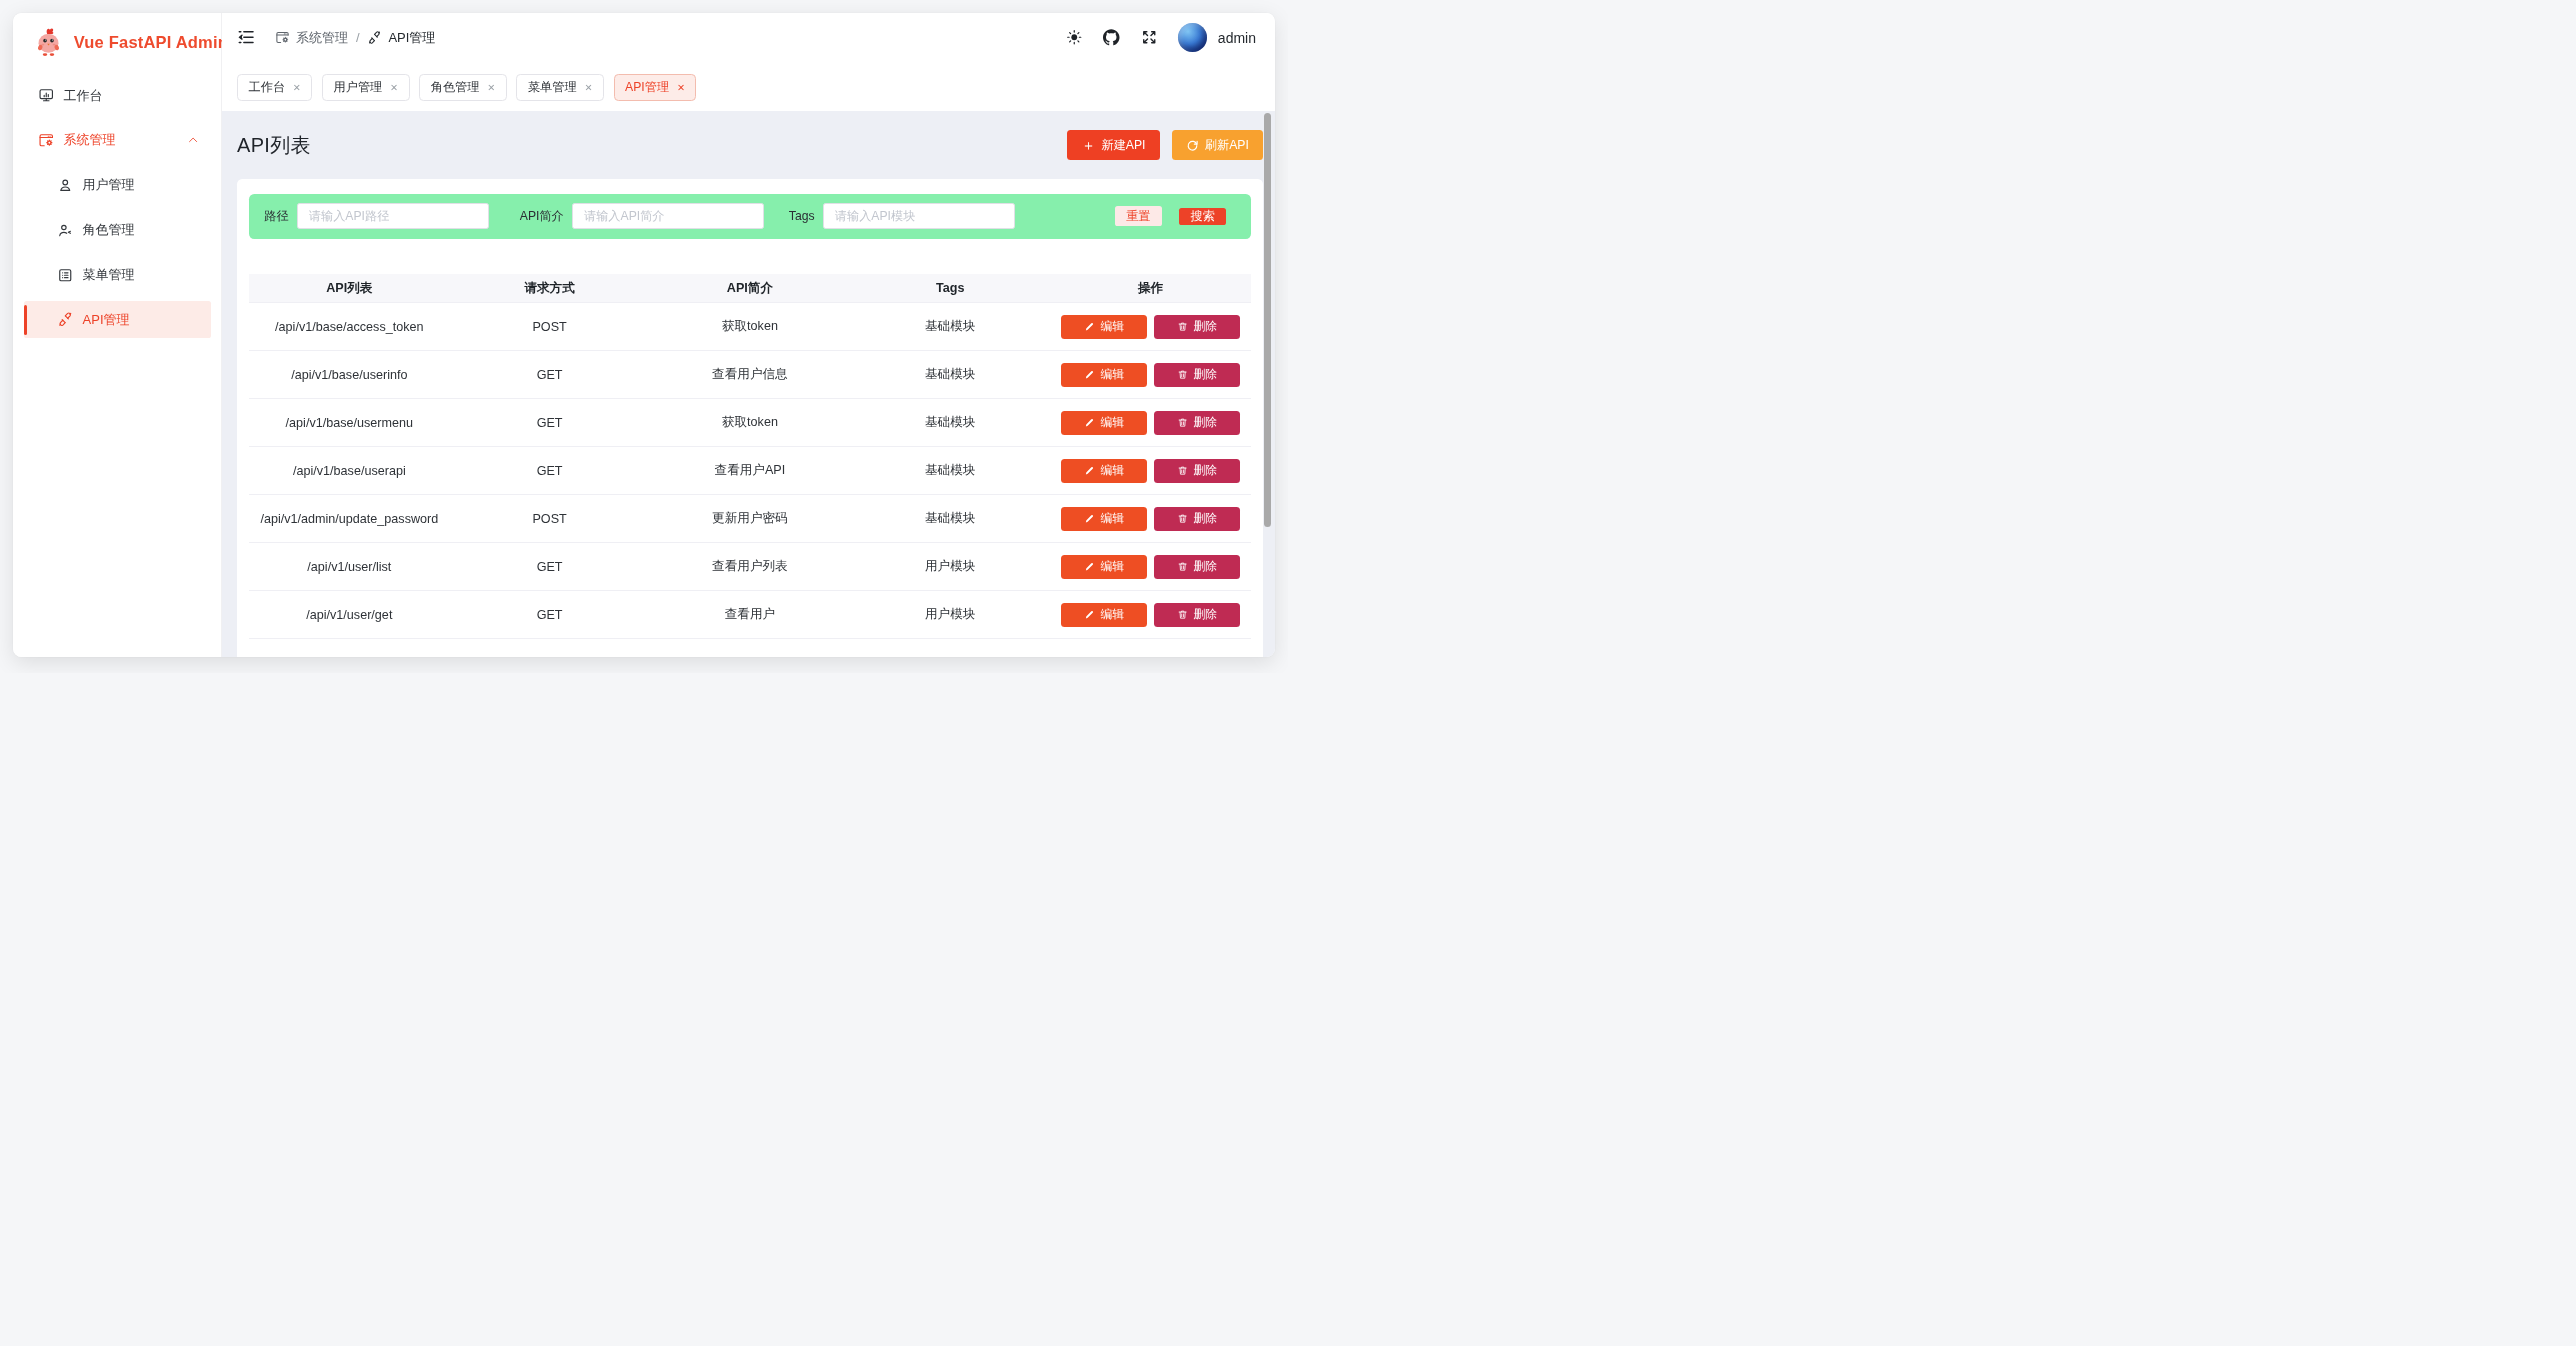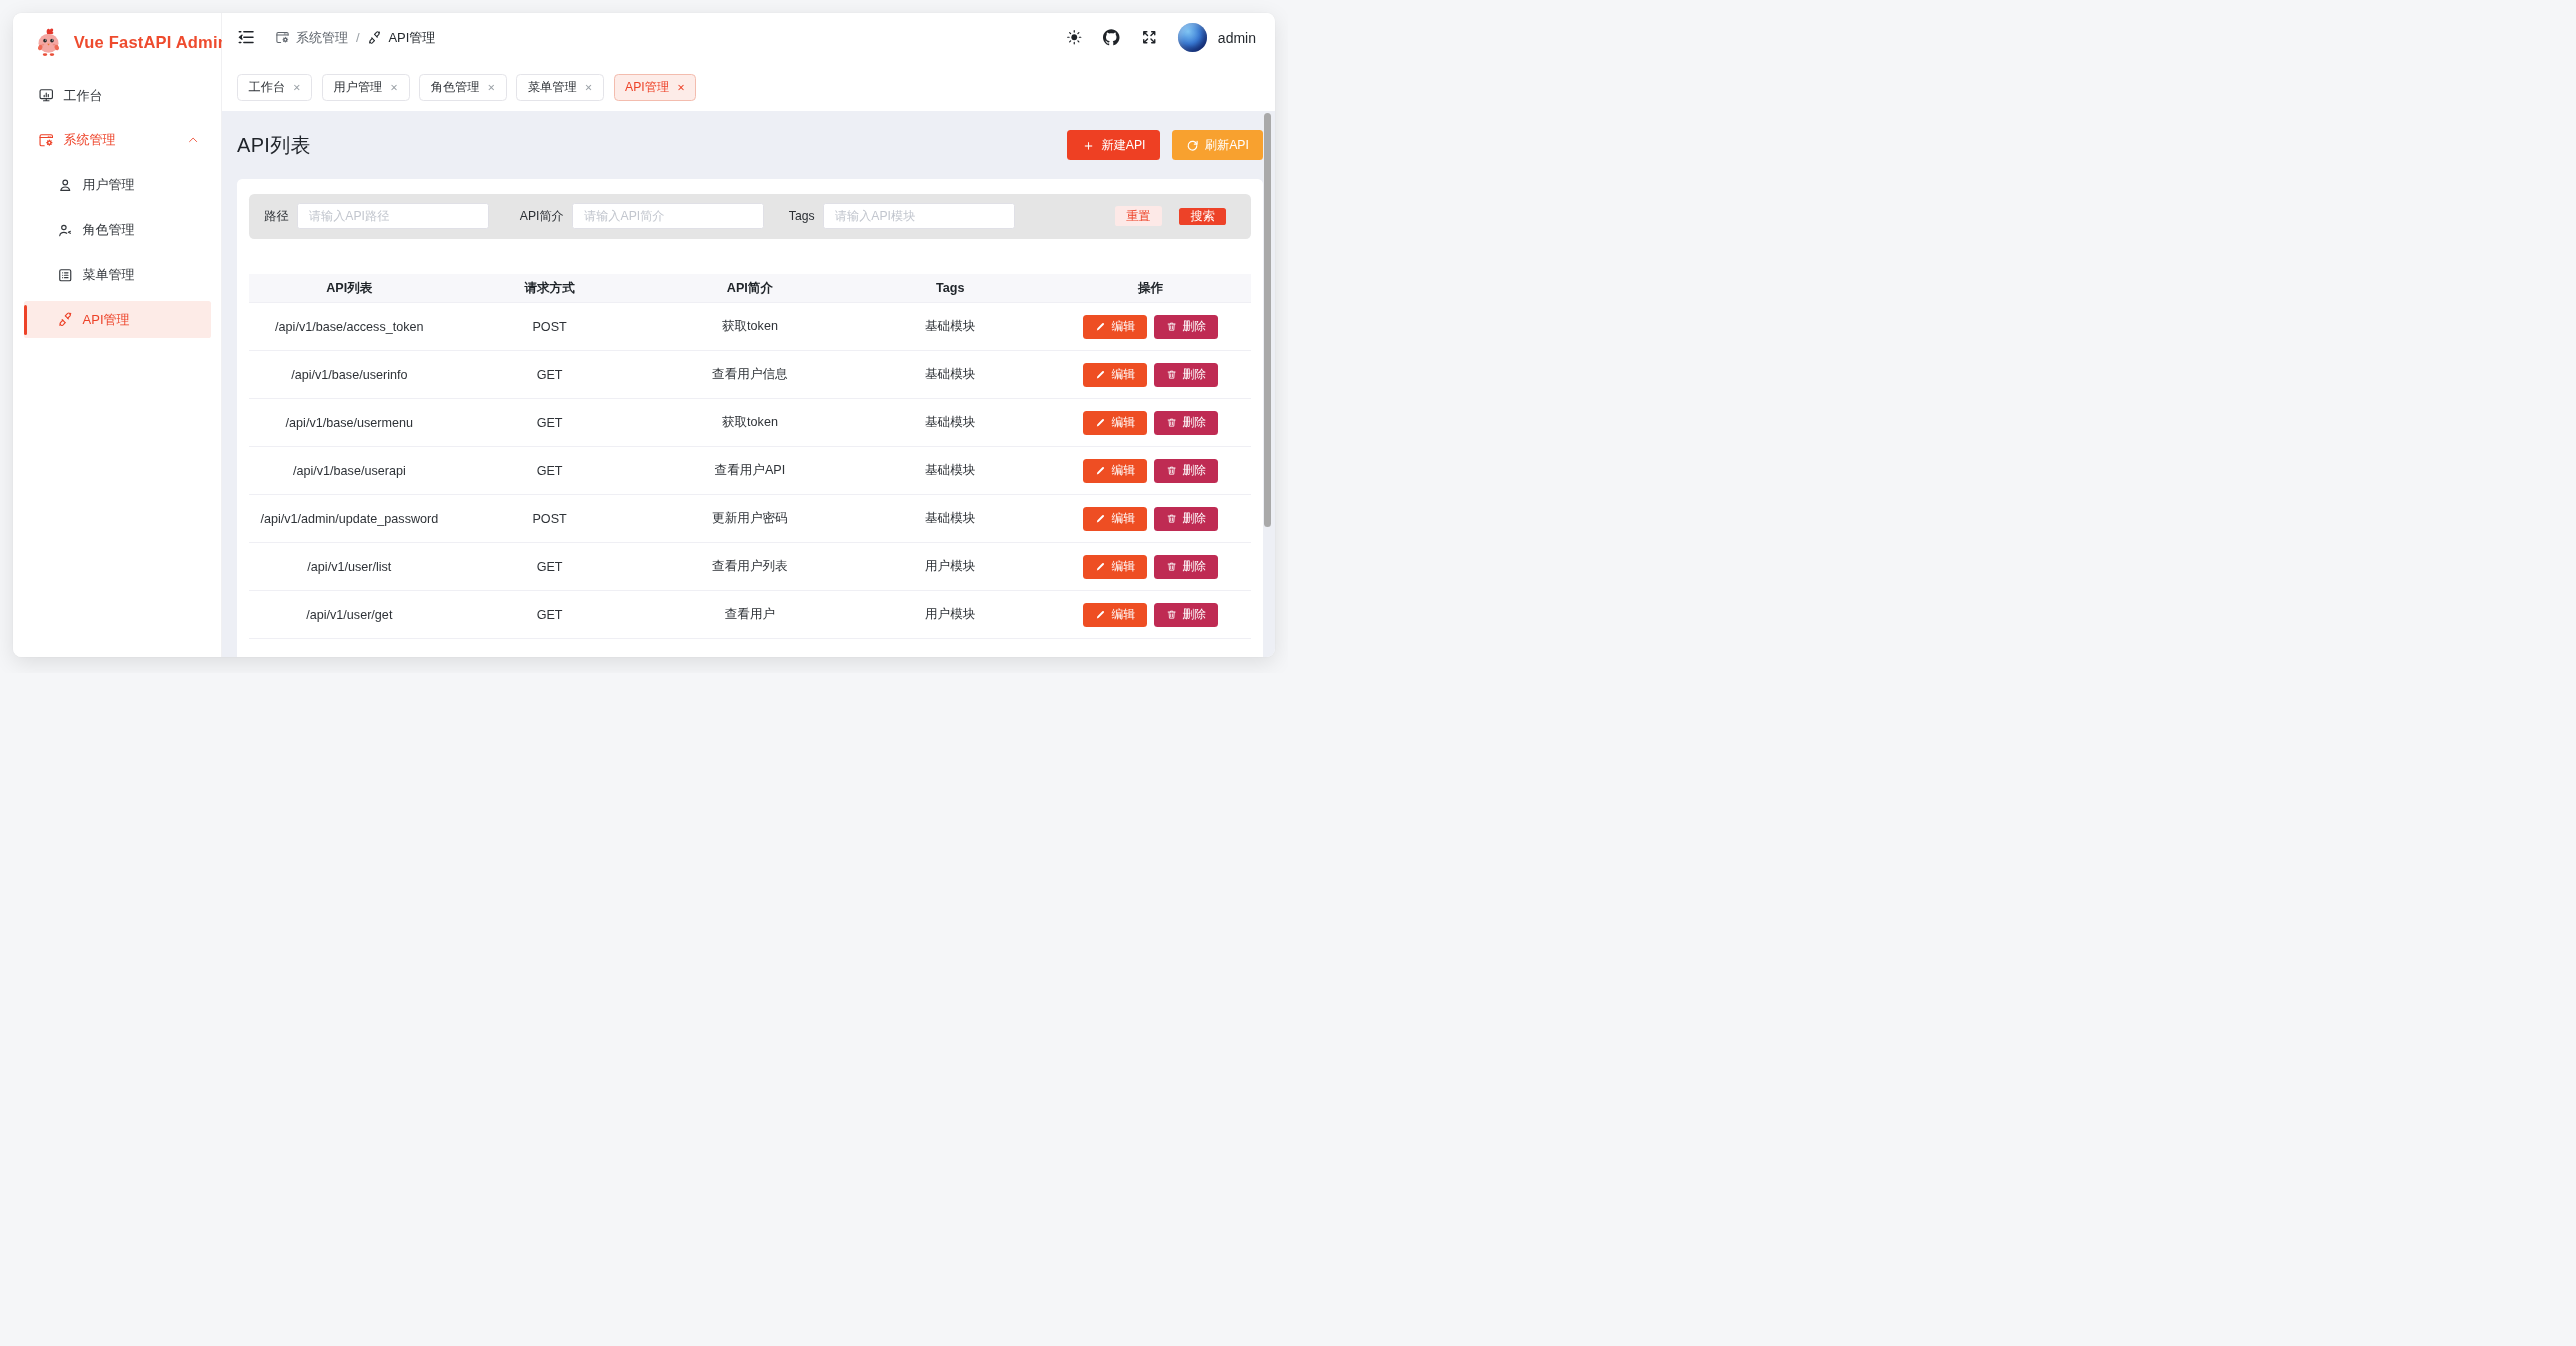--- a/index.html
+++ b/index.html
@@ -77,37 +77,37 @@
   .page-title { font-size:20px; color:#1f2329; font-weight:500; letter-spacing:0.3px; }
   .header-actions { margin-left:auto; display:flex; gap:12.2px; }
   .btn { border:none; border-radius:3.5px; height:30px; padding:0 14px; font-size:12.2px; color:#fff; cursor:pointer; display:inline-flex; align-items:center; gap:6.1px; font-family:inherit; }
   .btn-create { background:#EE4023; }
   .btn-refresh { background:#F8A12F; }
   .btn .bico { font-size:14px; line-height:1; display:flex; align-items:center; }
   .btn svg { width:13px; height:13px; }
   .card { flex:1; background:#fff; border-radius:5.2px; padding:12.2px 12.2px 0; margin-bottom:-10.5px; min-height:0; }
   
   .filter-bar {
-    height:45px; background:#e5e5e5; border-radius:5.2px;
+    height:45px; background:#86efac; border-radius:5.2px;
     display:flex; align-items:center; padding:0 24.4px 0 15px; margin-top:2.6px;justify-content:flex-end;
   }
   .f-label { font-size:12.2px; color:#2a2e33; white-space:nowrap; }
   .f-input {
     width:192px; height:26px; border:0.9px solid #E0E0E6; border-radius:2.6px; background:#fff;
     margin-left:8.7px; padding:0 10.5px; font-size:12.2px; color:#2e3237; font-family:inherit; outline:none;
   }
   .f-input::placeholder { color:#C2C6CE; }
   .gap-a { width:30.5px; } .gap-b { width:24.4px; }
   .btn-reset { margin-left:auto; width:47px; height:20px; border:none; border-radius:2.6px; background:#FDE9E7; color:#ED4228; font-size:12.2px; cursor:pointer; font-family:inherit; }
   .btn-search { margin-left:17.4px; width:47px; height:17px; border:none; border-radius:2.6px; background:#ED4228; color:#fff; font-size:12.2px; cursor:pointer; font-family:inherit; }
   
   table { width:100%; border-collapse:collapse; table-layout:fixed; margin-top:35px; }
   th { height:29px; background:#F7F7FA; font-size:12.6px; font-weight:bold; color:#1f2429; text-align:center; border-bottom:0.9px solid #EFEFF4; }
   td { height:48px; border-bottom:0.9px solid #EFEFF4; text-align:center; font-size:12.6px; color:#2e3237; }
-  .row-btn { border:none; border-radius:3.5px; height:23.5px; padding:0 12px; color:#fff; font-size:11.8px; cursor:pointer; display:inline-flex; align-items:center; gap:5.2px; font-family:inherit; }
+  .row-btn { border:none; border-radius:3.5px; height:23.5px; padding:0 23px; color:#fff; font-size:11.8px; cursor:pointer; display:inline-flex; align-items:center; gap:5.2px; font-family:inherit; }
   .row-btn svg { width:11.3px; height:11.3px; stroke:#fff; stroke-width:1.8; fill:none; stroke-linecap:round; stroke-linejoin:round; }
   .btn-edit { background:#EE4E23; margin-right:7px; }
   .btn-delete { background:#BF2B53; }
   
   .scroll-thumb { position:absolute; right:4.4px; top:100px; width:7px; height:414px; background:#A9A9A9; border-radius:3.5px; }
 </style>
 </head>
 <body>
 
 <div class="window">

